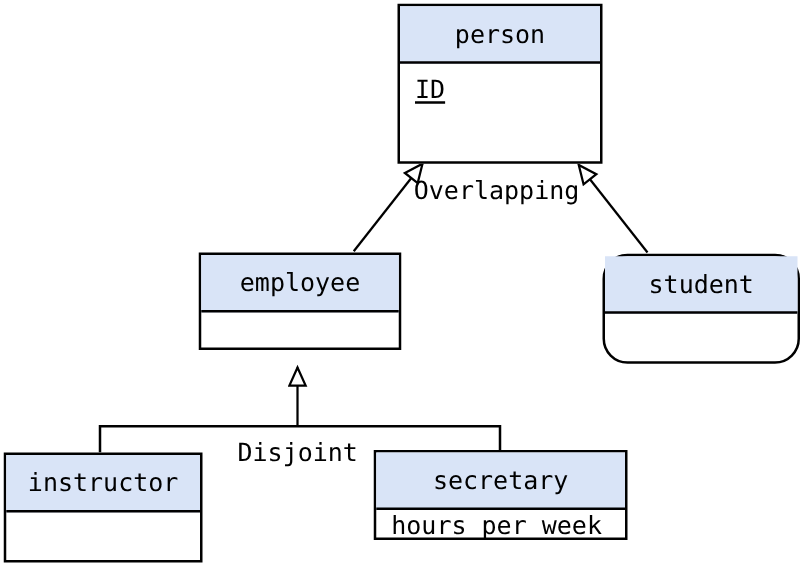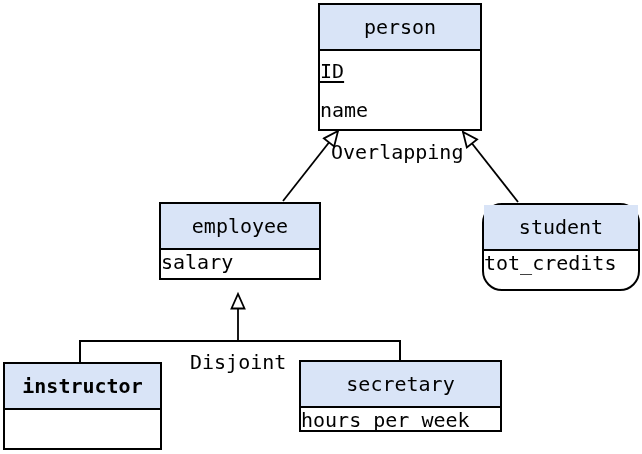--- a/index.html
+++ b/index.html
@@ -36,31 +36,31 @@
     justify-content: center;
     letter-spacing: 0;
   }
   .entity-attrs {
     display: flex;
     flex-direction: column;
   }
   .attr-row {
     display: flex;
     align-items: center;
-    padding-left: 0;
+    padding-left: 12px;
     flex: 1;
   }
   .attr-row.pk { text-decoration: underline; text-underline-offset: 3px; }
 
   
   .e-person     { left: 318px; top:   3px; width: 164px; height: 128px; }
   .e-person .attr-row { flex: none; height: 39px; }
   .e-employee   { left: 159px; top: 202px; width: 162px; height:  78px; }
   .e-student    { left: 482px; top: 203px; width: 158px; height:  88px; border-radius: 20px; }
-  .e-instructor { left:   3px; top: 362px; width: 159px; height:  88px; font-weight: bold; }
+  .e-instructor { left:   3px; top: 362px; width: 159px; height:  88px; }
   .e-secretary  { left: 299px; top: 360px; width: 203px; height:  72px; }
 
   .free-label {
     position: absolute;
     white-space: nowrap;
     line-height: 24px;
   }
   .lbl-overlapping { left: 331px; top: 140px; }
   .lbl-disjoint    { left: 190px; top: 350px; }
 </style>
@@ -78,36 +78,29 @@
     <line x1="283" y1="201" x2="338" y2="131" stroke="#000000" stroke-width="1.8" marker-end="url(#tri)"></line>
     <line x1="518" y1="202" x2="463" y2="132" stroke="#000000" stroke-width="1.8" marker-end="url(#tri)"></line>
     <line x1="238" y1="341" x2="238" y2="294" stroke="#000000" stroke-width="1.8" marker-end="url(#tri)"></line>
     <polyline points="80,362 80,341 400,341 400,360" fill="none" stroke="#000000" stroke-width="2" stroke-linejoin="miter"></polyline>
   </svg>
 
   <div class="entity e-person">
     <div class="entity-header">person</div>
     <div class="entity-attrs">
       <div class="attr-row pk">ID</div>
-      <div class="attr-row">name</div>
     </div>
   </div>
 
   <div class="entity e-employee">
     <div class="entity-header">employee</div>
-    <div class="entity-attrs">
-      <div class="attr-row">salary</div>
-    </div>
   </div>
 
   <div class="entity e-student">
     <div class="entity-header">student</div>
-    <div class="entity-attrs">
-      <div class="attr-row">tot_credits</div>
-    </div>
   </div>
 
   <div class="entity e-instructor">
     <div class="entity-header">instructor</div>
   </div>
 
   <div class="entity e-secretary">
     <div class="entity-header">secretary</div>
     <div class="entity-attrs">
       <div class="attr-row">hours_per_week</div>

